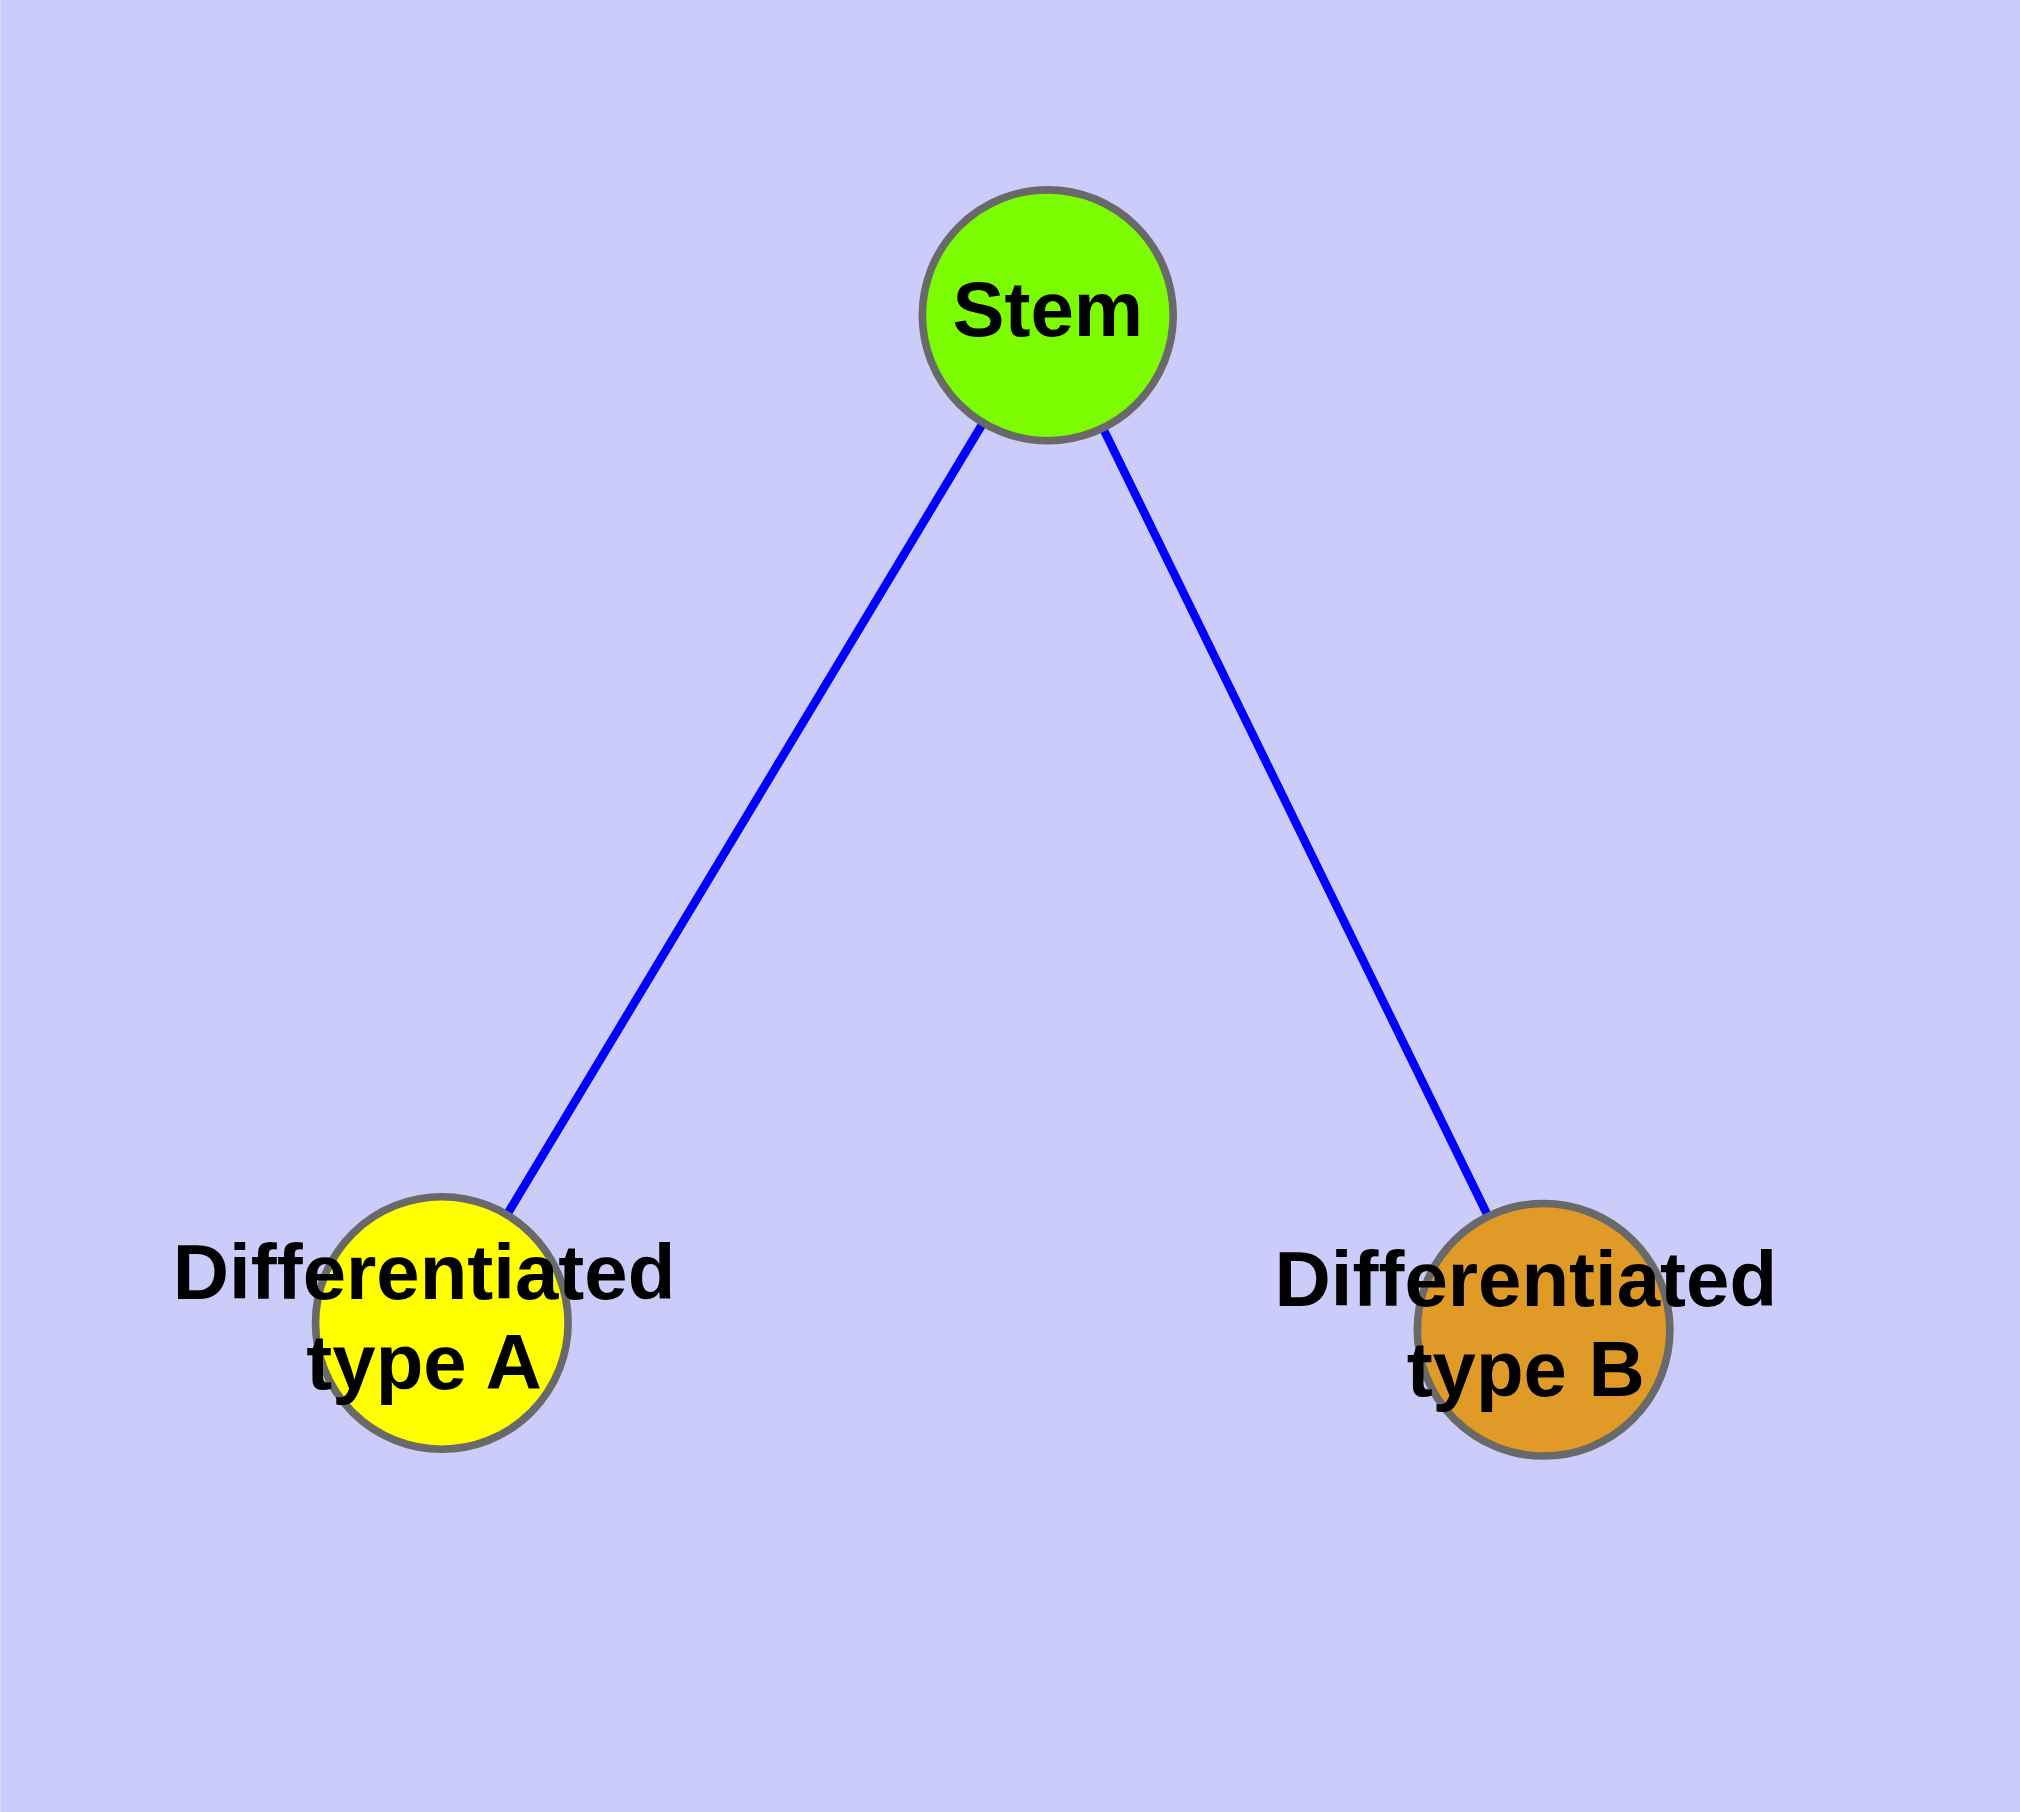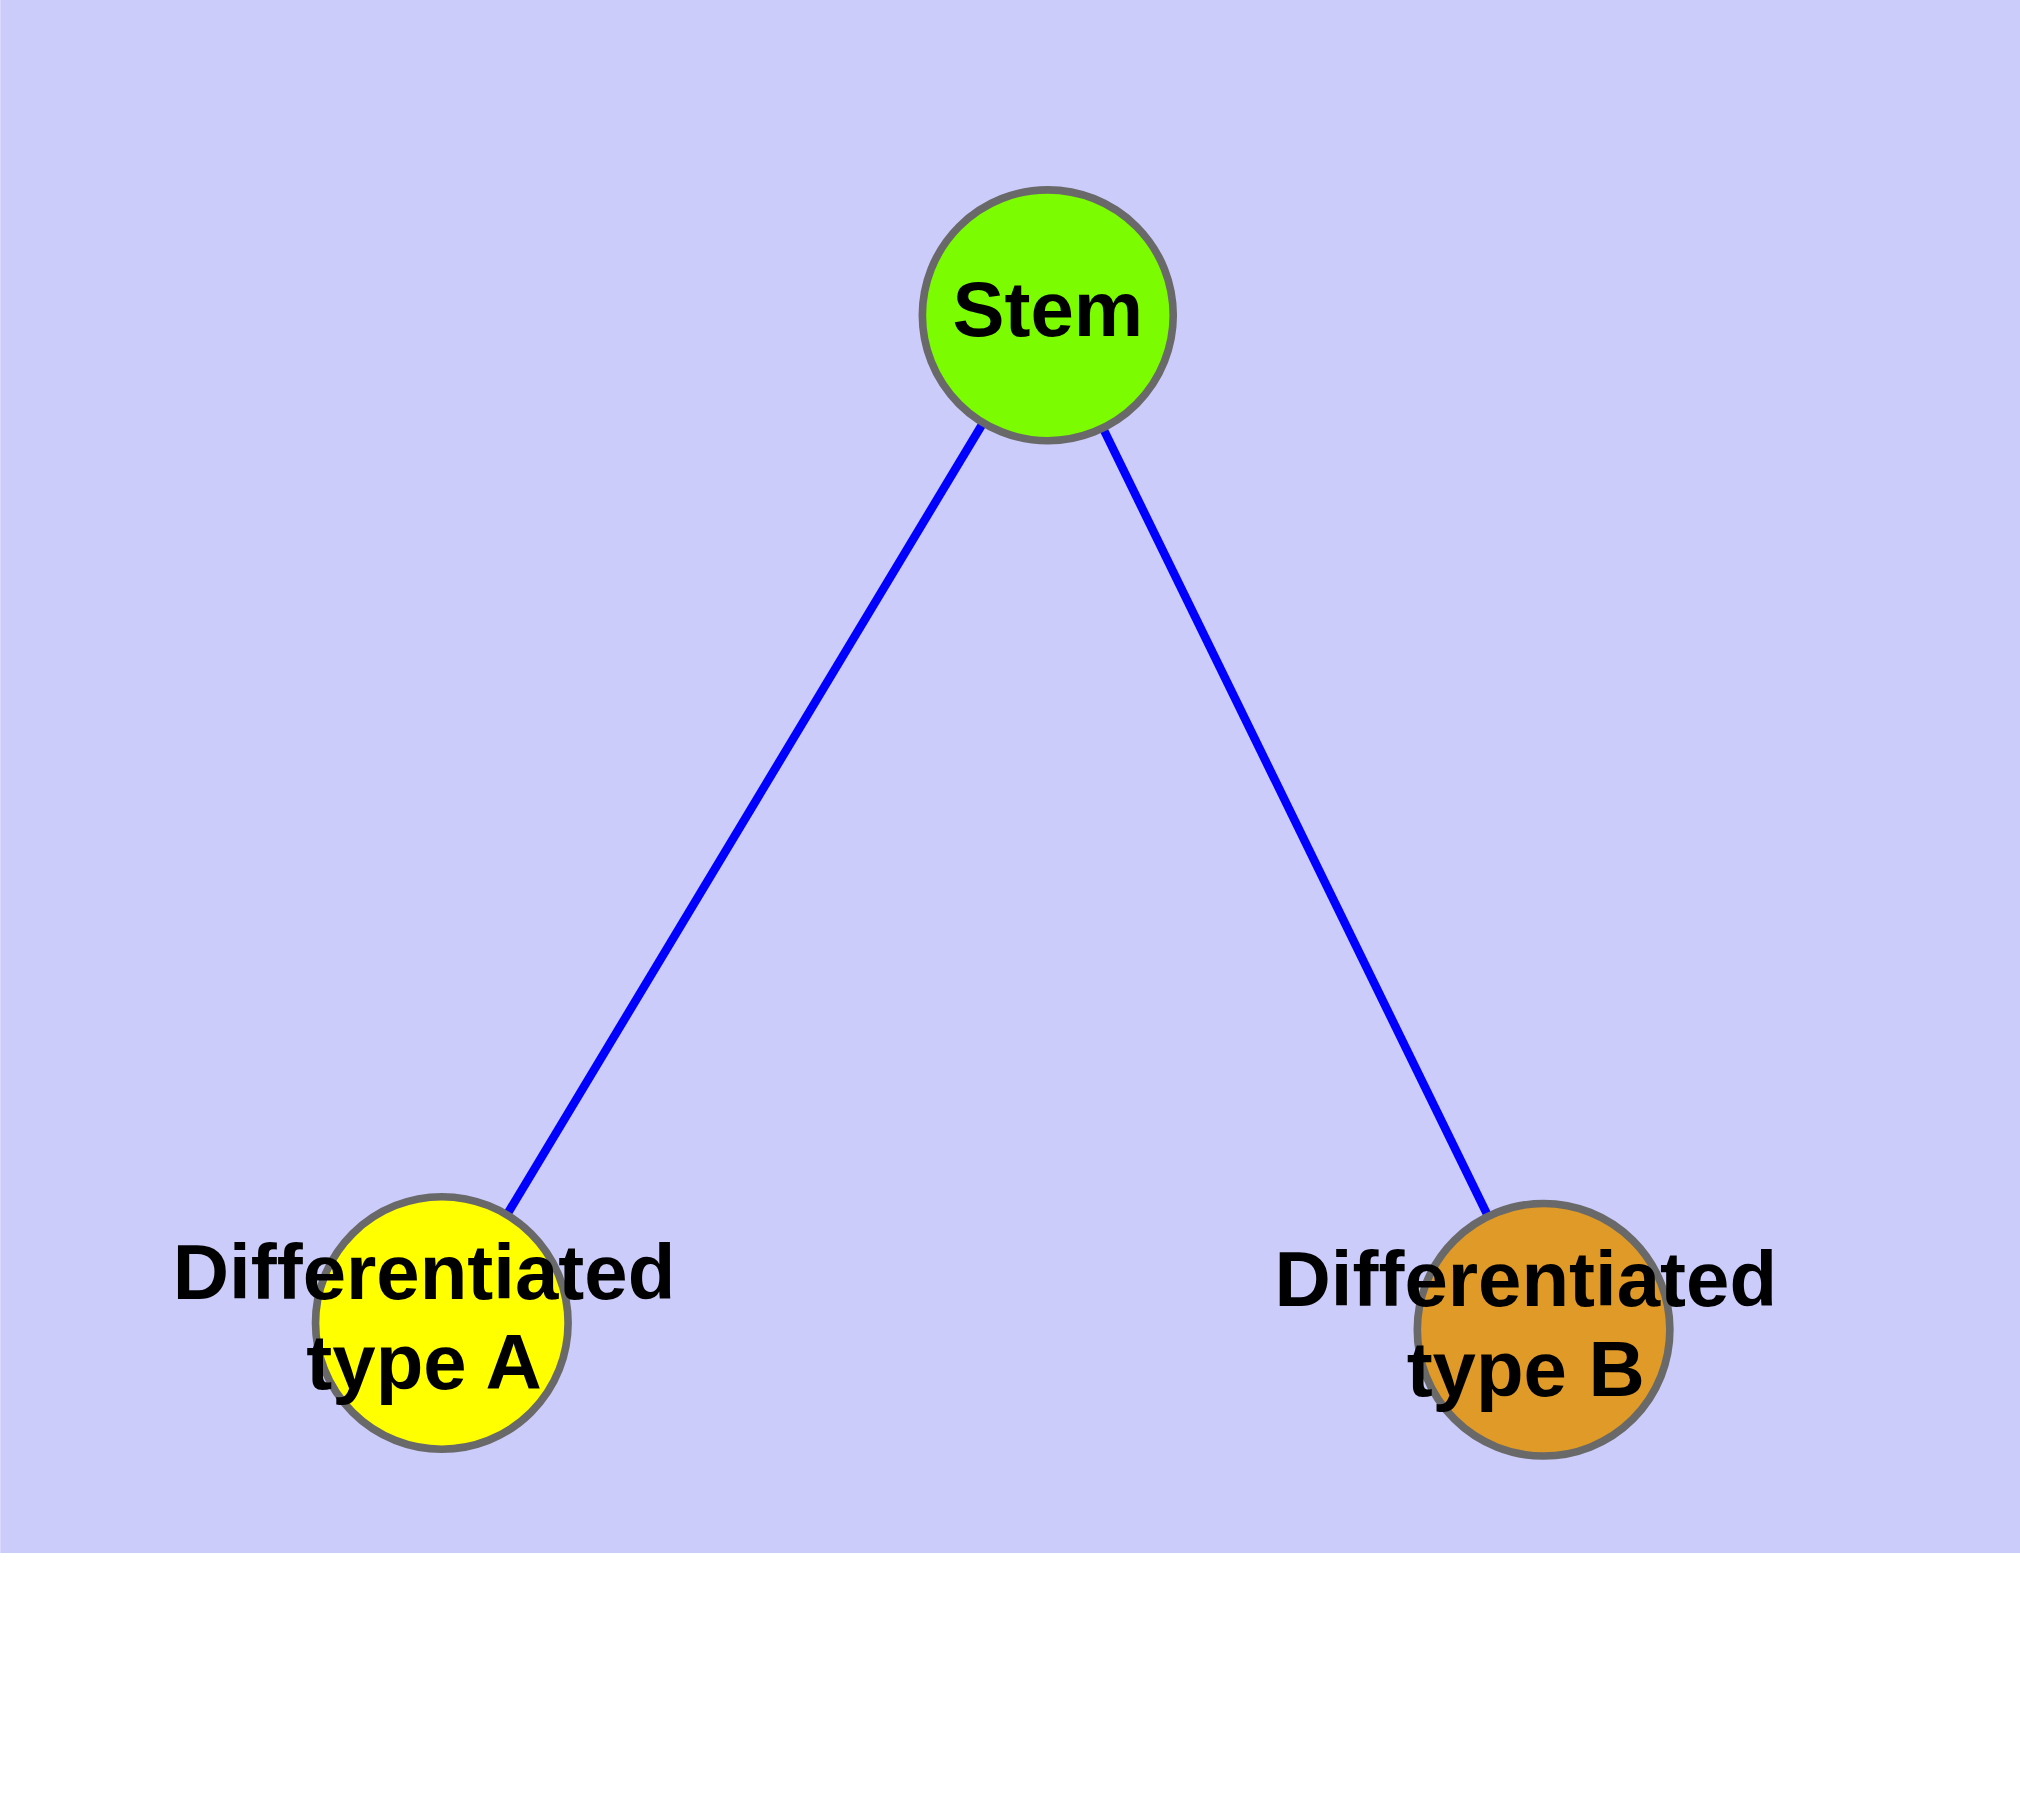--- a/index.html
+++ b/index.html
@@ -7,21 +7,21 @@
     margin: 0;
     padding: 0;
     background: #ffffff;
   }
   body {
     font-family: "Liberation Sans", sans-serif;
   }
   #canvas-wrap {
     position: relative;
     width: 2021px;
-    height: 1553px;
+    height: 1812px;
     overflow: hidden;
   }
   #graph-svg {
     display: block;
     width: 2021px;
     height: 1812px;
   }
   .node-circle {
     stroke-width: 9;
   }

